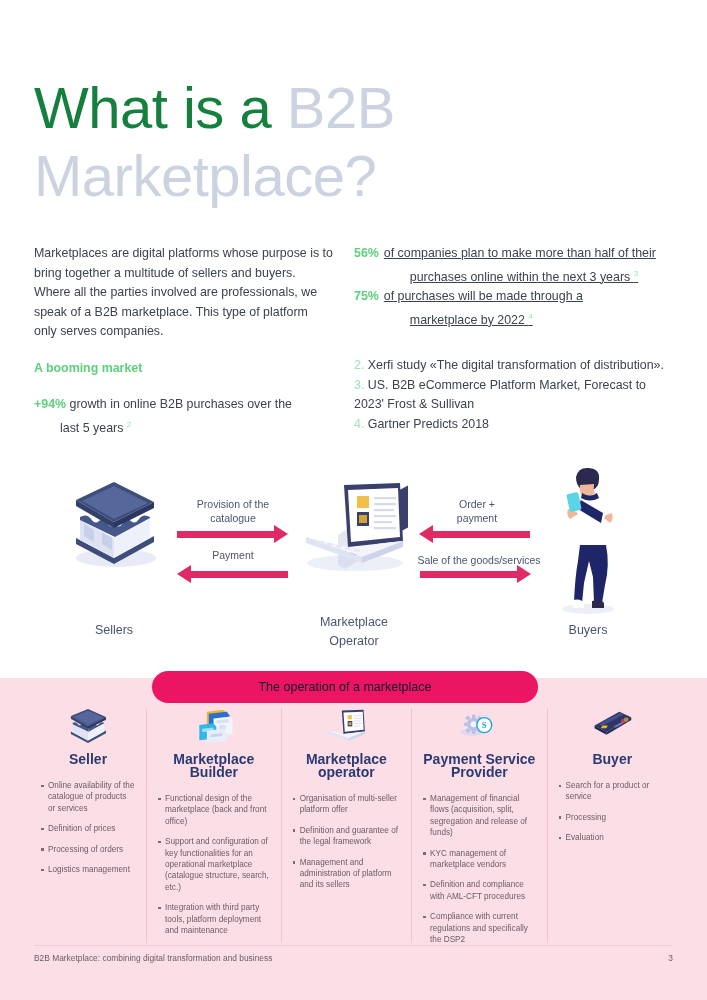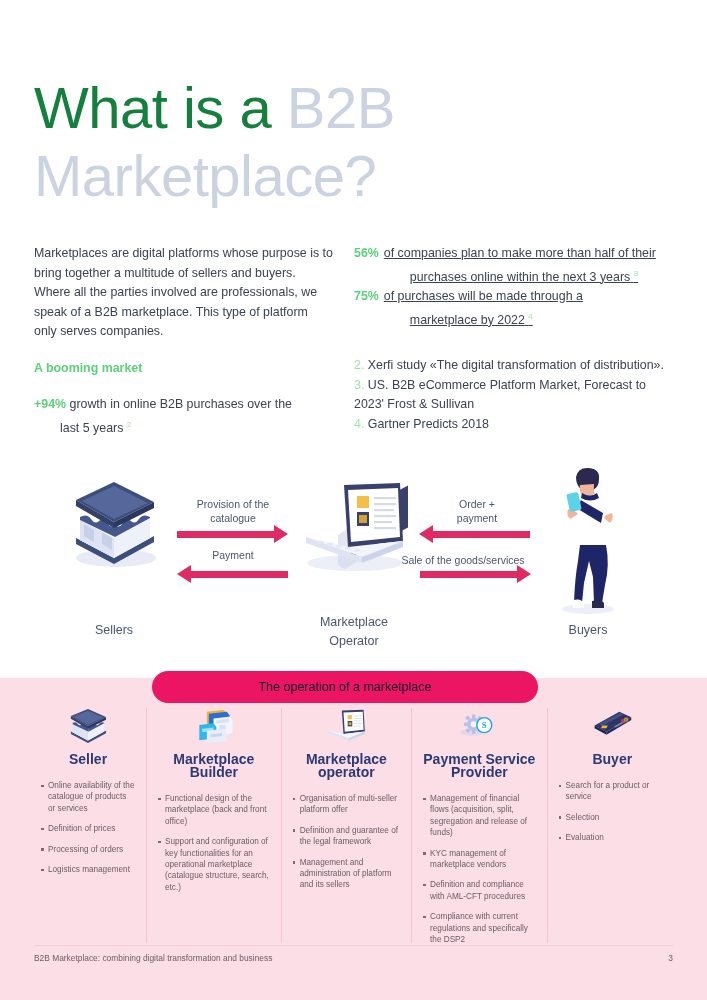--- a/index.html
+++ b/index.html
@@ -229,21 +229,21 @@
       <span>Marketplace</span><br>
       <span>Operator</span>
     </div>
 
     <div class="arrow-label" style="left:425px;top:42px;width:104px;">
       <span>Order +</span><br>
       <span>payment</span>
     </div>
     <div class="arrow left" style="left:432px;top:76px;width:98px;"></div>
 
-    <div class="arrow-label" style="left:396px;top:98px;width:134px;">
+    <div class="arrow-label" style="left:412px;top:98px;width:134px;">
       <span>Sale of the goods/services</span>
     </div>
     <div class="arrow right" style="left:420px;top:116px;width:98px;"></div>
 
     <div style="position:absolute;left:548px;top:10px;">
       <svg width="76" height="150" viewBox="0 0 76 150">
         <ellipse cx="40" cy="144" rx="26" ry="5" fill="#eceff8"></ellipse>
         <path d="M28 12 Q30 2 41 3 Q52 4 51 14 Q51 22 45 25 L33 24 Q28 20 28 12 Z" fill="#2b2a4e"></path>
         <path d="M32 20 Q31 29 35 31 L47 30 Q45 24 46 19 Z" fill="#f0b69a"></path>
         <path d="M30 28 Q40 34 50 27 L58 34 Q62 46 60 62 L57 82 L32 83 Q27 62 26 44 Q26 33 30 28 Z" fill="#ffffff"></path>
@@ -299,20 +299,21 @@
             <path d="M14 36 L44 32 L50 40 L50 64 L14 68 Z" fill="#2fb8e8"></path>
             <path d="M20 44 L44 41 L44 48 L20 51 Z" fill="#9ee0f5"></path>
             <path d="M30 48 L66 44 L72 52 L72 70 L30 74 Z" fill="#e8eef8"></path>
             <path d="M38 56 L62 53 L62 59 L38 62 Z" fill="#c9d5ea"></path>
           </svg>
         </div>
         <div class="role-title">Marketplace Builder</div>
         <div class="bullets">
           <div class="bullet">Functional design of the marketplace (back and front office)</div>
           <div class="bullet">Support and configuration of key functionalities for an operational marketplace (catalogue structure, search, etc.)</div>
+          <div class="bullet">Integration with third party tools, platform deployment and maintenance</div>
         </div>
       </div>
 
       <div class="col c2">
         <div class="role-icon">
           <svg width="42" height="36" viewBox="0 0 100 86">
             <path d="M40 6 L92 4 L95 56 L44 62 Z" fill="#39406b"></path>
             <path d="M44 11 L90 9 L92 52 L47 57 Z" fill="#ffffff"></path>
             <rect x="54" y="17" width="10" height="10" fill="#f0b429" opacity="0.85"></rect>
             <rect x="54" y="31" width="11" height="13" fill="#39406b"></rect>
@@ -374,21 +375,21 @@
             <path d="M18 29 L66 4 L74 8 L26 33 Z" fill="#4d5896" opacity="0.75"></path>
             <rect x="22" y="32" width="12" height="6" rx="1" fill="#f0b429" transform="skewX(-28) translate(22,0)"></rect>
             <path d="M52 34 L74 22 L78 24 L56 36 Z" fill="#8a93c4" opacity="0.8"></path>
             <circle cx="72" cy="22" r="5" fill="#e8345c" opacity="0.75"></circle>
             <circle cx="79" cy="19" r="5" fill="#f0b429" opacity="0.65"></circle>
           </svg>
         </div>
         <div class="role-title">Buyer</div>
         <div class="bullets">
           <div class="bullet">Search for a product or service</div>
-          <div class="bullet">Selection</div>
+          <div class="bullet">Processing</div>
           <div class="bullet">Evaluation</div>
         </div>
       </div>
 
     </div>
   </div>
 
   <div class="banner">The operation of a marketplace</div>
 
   <div class="footer-rule"></div>

